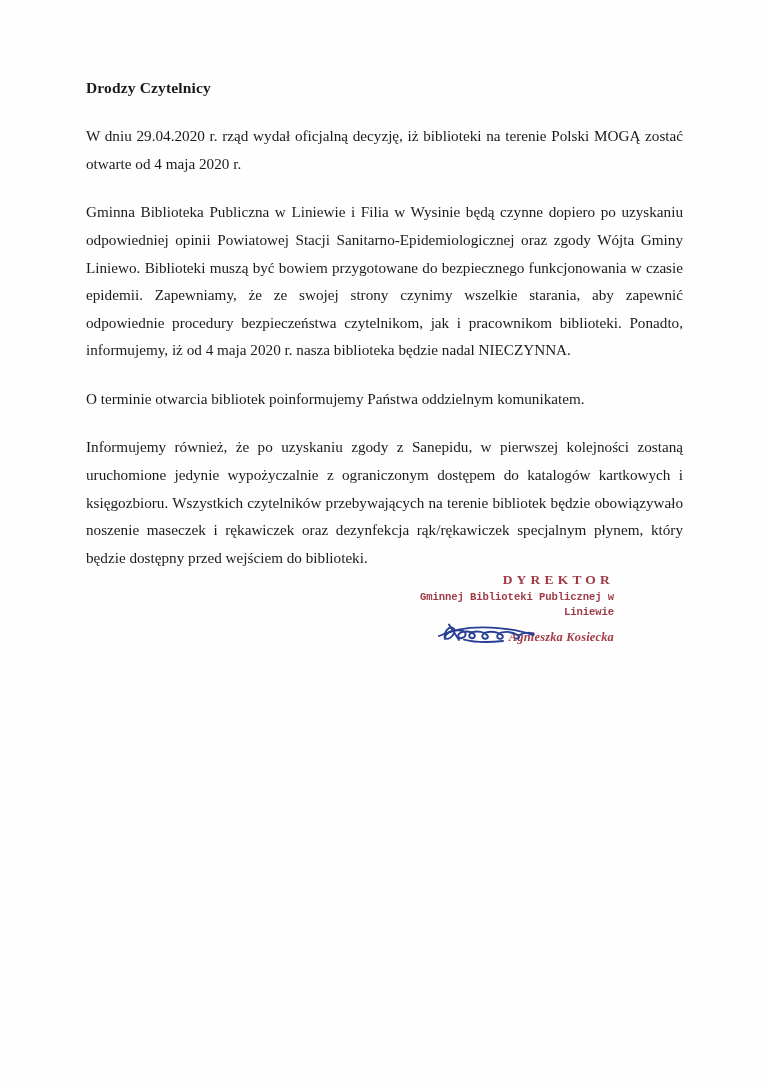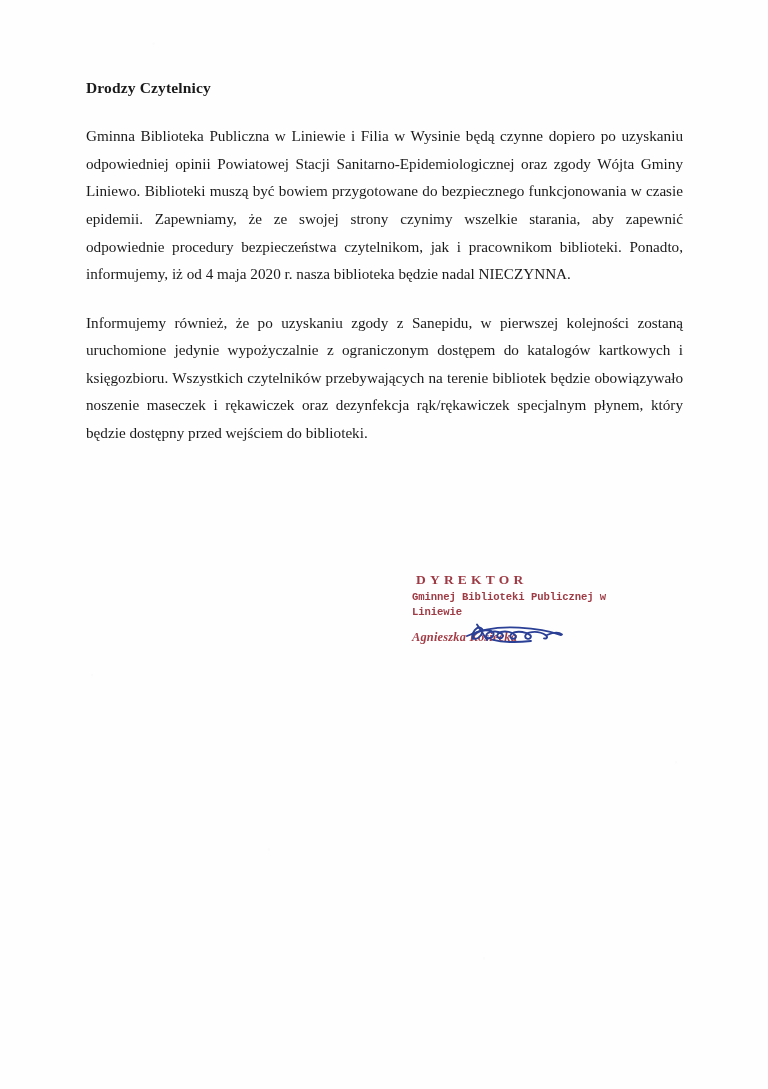--- a/index.html
+++ b/index.html
@@ -54,24 +54,24 @@
     text-justify: inter-word;
     margin: 0 0 21px 0;
     hyphens: none;
   }
 
   .para:last-child { margin-bottom: 8px; }
 
   
   .signature-block {
     position: absolute;
-    left: 412px;
+    left: 384px;
     top: 572px;
     width: 230px;
-    text-align: left;
+    text-align: right;
     color: #9e3a44;
   }
 
   .stamp-title {
     font-size: 13.5px;
     font-weight: bold;
     letter-spacing: 4.2px;
     line-height: 1.25;
     margin-bottom: 1px;
     text-indent: 4px;
@@ -117,23 +117,25 @@
 </head>
 <body>
 
 <div class="page">
   <div class="paper-tone"></div>
 
   <div class="letter-body">
 
     <p class="salutation">Drodzy Czytelnicy</p>
 
+    <p class="para">W dniu 29.04.2020 r. rząd wydał oficjalną decyzję, iż biblioteki na terenie Polski MOGĄ zostać otwarte od 4 maja 2020 r.</p>
 
     <p class="para">Gminna Biblioteka Publiczna w Liniewie i Filia w Wysinie będą czynne dopiero po uzyskaniu odpowiedniej opinii Powiatowej Stacji Sanitarno-Epidemiologicznej oraz zgody Wójta Gminy Liniewo. Biblioteki muszą być bowiem przygotowane do bezpiecznego funkcjonowania w czasie epidemii. Zapewniamy, że ze swojej strony czynimy wszelkie starania, aby zapewnić odpowiednie procedury bezpieczeństwa czytelnikom, jak i pracownikom biblioteki. Ponadto, informujemy, iż od 4 maja 2020 r. nasza biblioteka będzie nadal NIECZYNNA.</p>
 
+    <p class="para">O terminie otwarcia bibliotek poinformujemy Państwa oddzielnym komunikatem.</p>
 
     <p class="para">Informujemy również, że po uzyskaniu zgody z Sanepidu, w pierwszej kolejności zostaną uruchomione jedynie wypożyczalnie z ograniczonym dostępem do katalogów kartkowych i księgozbioru. Wszystkich czytelników przebywających na terenie bibliotek będzie obowiązywało noszenie maseczek i rękawiczek oraz dezynfekcja rąk/rękawiczek specjalnym płynem, który będzie dostępny przed wejściem do biblioteki.</p>
 
   </div>
 
   <div class="signature-block">
 
     <div class="stamp-title">DYREKTOR</div>
 
     <div class="stamp-line">Gminnej Biblioteki Publicznej w Liniewie</div>

